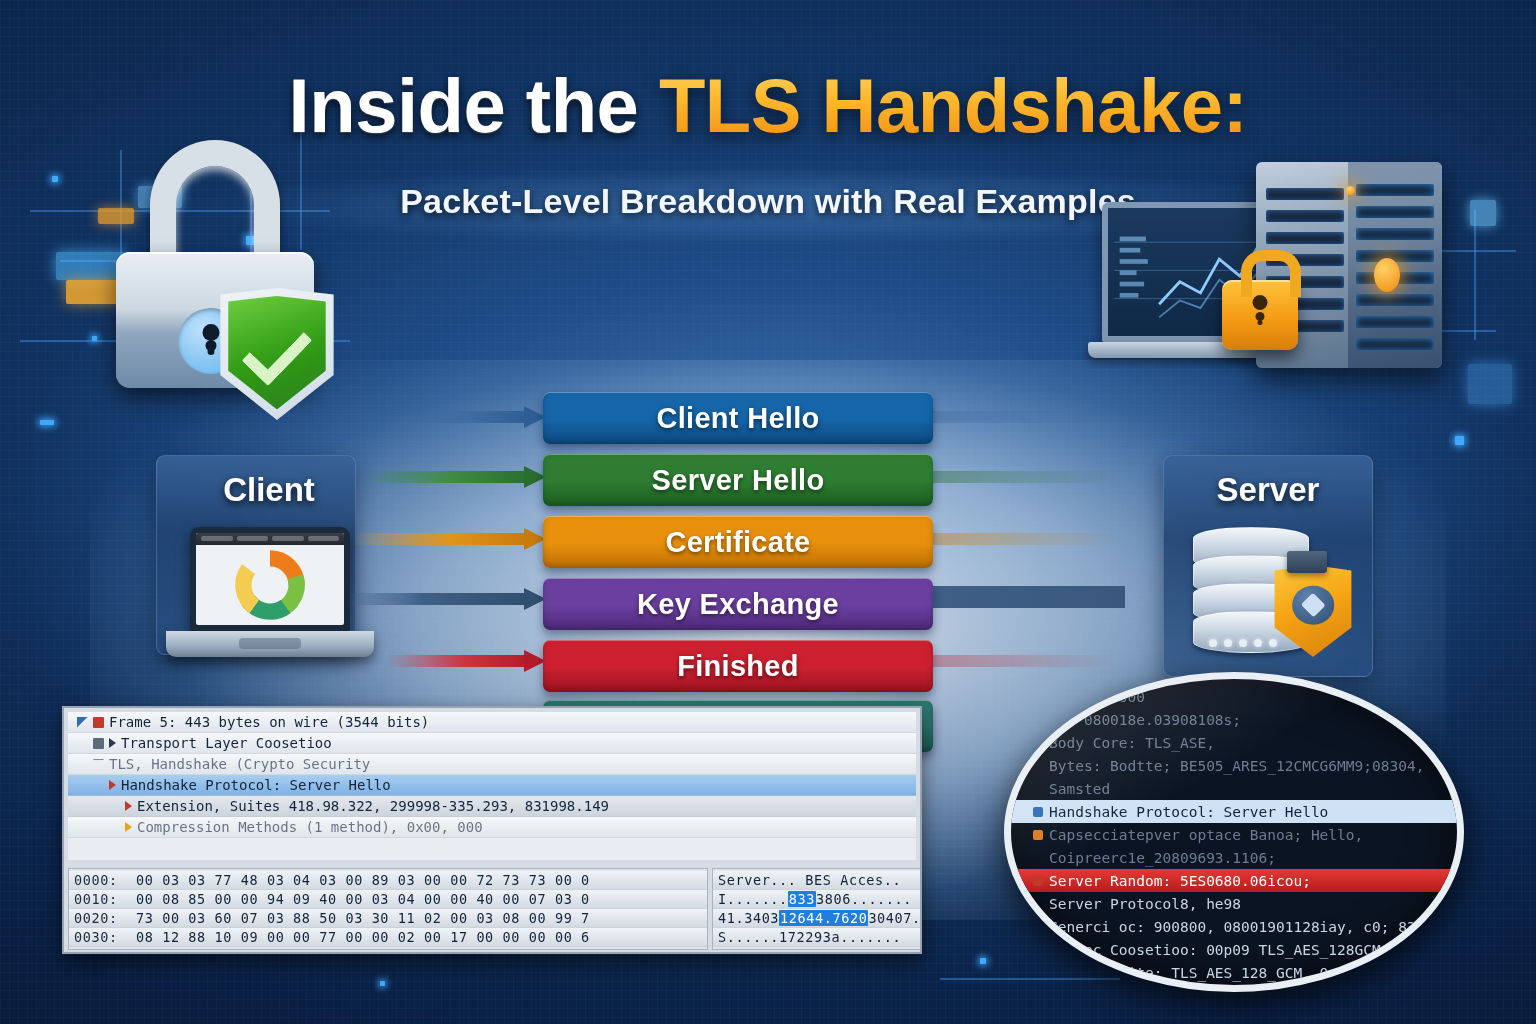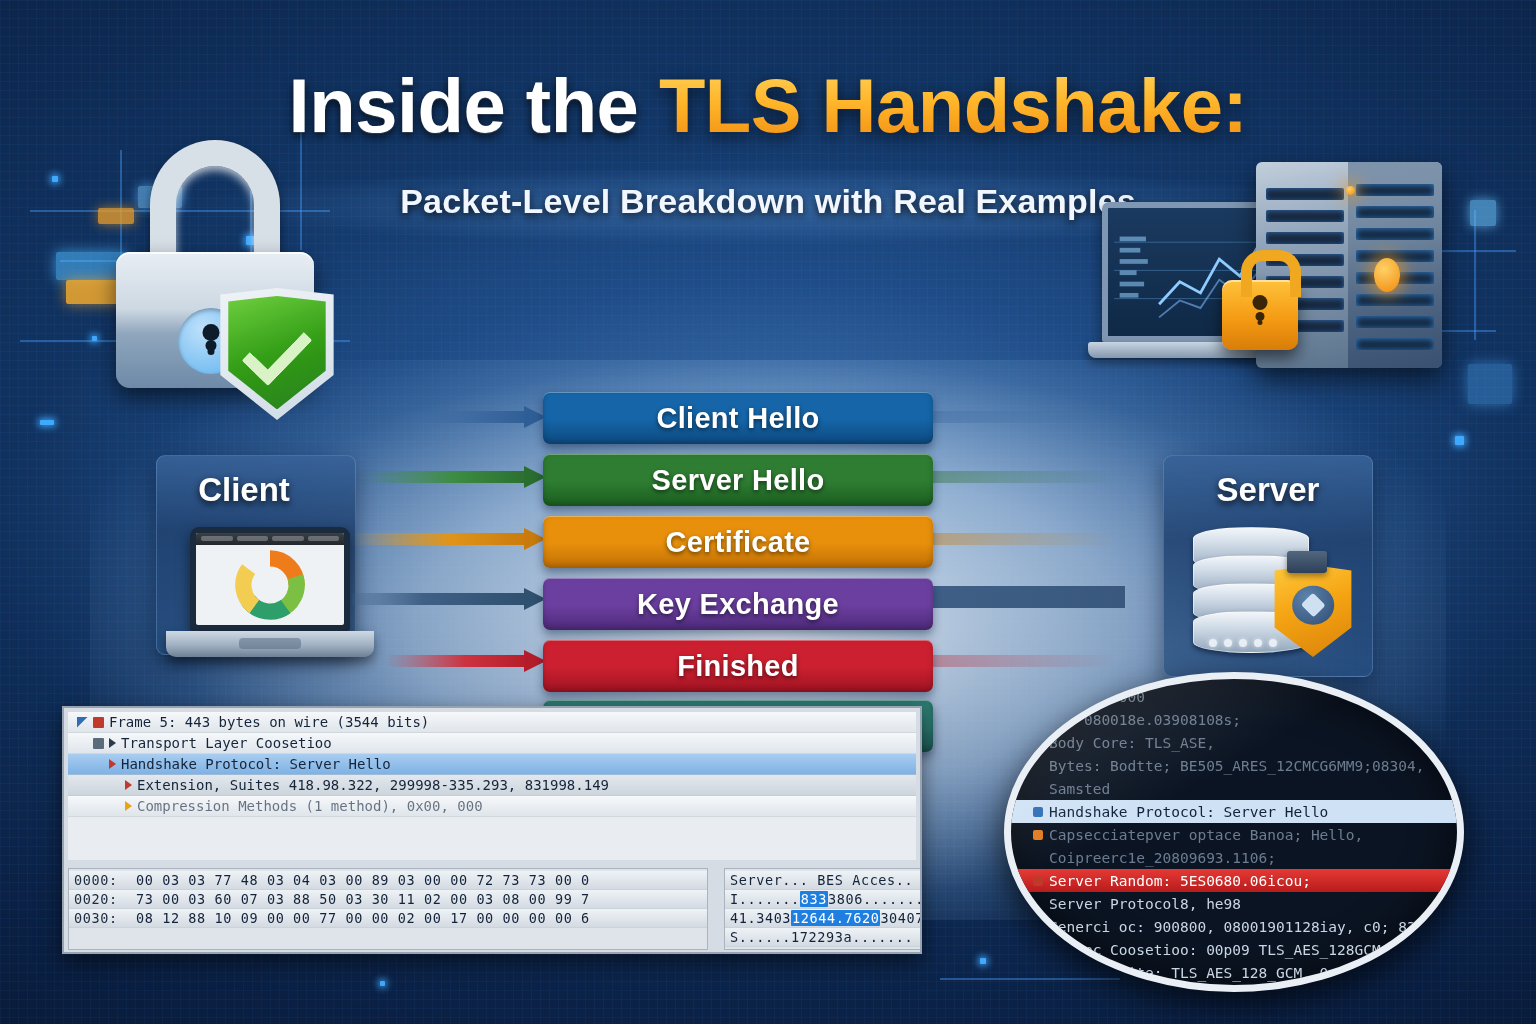--- a/index.html
+++ b/index.html
@@ -278,21 +278,21 @@
   .ws-row.blur { color:rgba(20,36,58,.62); }
   .tri { width:0;height:0;border-top:5px solid transparent;border-bottom:5px solid transparent;border-left:7px solid #2b3a4d; flex:none; }
   .tri.red { border-left-color:#c0392b; }
   .tri.amber { border-left-color:#e8a317; }
   .sq { width:11px;height:11px;flex:none;background:#2f6db5;clip-path:polygon(0 0,100% 0,0 100%); }
   .sq.r { background:#c0392b; clip-path:none; border-radius:1px; }
   .sq.g { background:#5a6b7c; clip-path:none; border-radius:1px; }
   .sq.o { background:#e9edf1; border:1px solid #7d8b99; clip-path:polygon(0 0,100% 0,50% 100%); }
   .ind { display:inline-block; }
 
-  #ws-hex { position:absolute; left:4px; top:160px; right:4px; height:82px; display:flex; gap:16px; }
+  #ws-hex { position:absolute; left:4px; top:160px; right:4px; height:82px; display:flex; gap:4px; }
   .hexcol { flex:0 0 640px; background:#dfe4ea; border:1px solid #a9b4bf; padding:2px 0; }
   .asciicol { flex:1; background:#dfe4ea; border:1px solid #a9b4bf; padding:2px 0; }
   .hexrow {
     height:19px; display:flex; align-items:center; font-size:13.5px;
     color:#13233a; white-space:nowrap; padding-left:5px; letter-spacing:.6px;
     background:linear-gradient(180deg,#eff3f7,#d3dae1);
     border-bottom:1px solid rgba(150,162,174,.4);
   }
   .hexrow .lbl { display:inline-block; width:62px; color:#1c2b40; }
   .hl { background:#1f7fe0; color:#fff; padding:0 1px; border-radius:1px; }
@@ -424,21 +424,21 @@
 
   <div class="rig-lock">
     <div class="kh"></div>
   </div>
 </div>
 
 <div id="stage"></div>
 
 <div class="endpoint" style="left:148px;top:455px;width:232px;height:215px;">
   <div class="ep-card" style="left:8px;top:0;width:200px;height:200px;"></div>
-  <div class="ep-label" style="left:0;width:192px;">Client</div>
+  <div class="ep-label" style="left:25px;width:192px;">Client</div>
 
   <div class="laptop-screen" style="left:42px;top:72px;width:160px;height:104px;">
     <div class="laptop-inner">
       <div class="laptop-bar">
           <i></i>
           <i></i>
           <i></i>
           <i></i>
         </div>
       <div style="position:relative;height:87%;">
@@ -538,20 +538,25 @@
         <span class="sq"></span>
         <span class="sq r"></span>
         <span>Frame 5: 443 bytes on wire (3544 bits)</span>
       </div>
       <div class="ws-row">
         <span class="ind" style="width:16px"></span>
         <span class="sq g"></span>
         <span class="tri"></span>
         <span>Transport Layer Coosetioo</span>
       </div>
+      <div class="ws-row blur">
+        <span class="ind" style="width:16px"></span>
+        <span class="sq o"></span>
+        <span>TLS, Handshake (Crypto Security</span>
+      </div>
       <div class="ws-row sel">
         <span class="ind" style="width:32px"></span>
         <span class="tri red"></span>
         <span>Handshake Protocol: Server Hello</span>
       </div>
       <div class="ws-row alt">
         <span class="ind" style="width:48px"></span>
         <span class="tri red"></span>
         <span>Extension, Suites 418.98.322, 299998-335.293, 831998.149</span>
       </div>
@@ -561,20 +566,24 @@
         <span>Compression Methods (1 method), 0x00, 000</span>
       </div>
     </div>
   <div id="ws-hex">
     <div class="hexcol" id="hexcol">
         <div class="hexrow">
           <span class="lbl">0000:</span>
           <span>00 03 03 77 48 03 04 03 00 89 03 00 00 72 73 73 00 0</span>
         </div>
         <div class="hexrow">
+          <span class="lbl">0010:</span>
+          <span>00 08 85 00 00 94 09 40 00 03 04 00 00 40 00 07 03 0</span>
+        </div>
+        <div class="hexrow">
           <span class="lbl">0020:</span>
           <span>73 00 03 60 07 03 88 50 03 30 11 02 00 03 08 00 99 7</span>
         </div>
         <div class="hexrow">
           <span class="lbl">0030:</span>
           <span>08 12 88 10 09 00 00 77 00 00 02 00 17 00 00 00 00 6</span>
         </div>
       </div>
     <div class="asciicol" id="asciicol">
         <div class="hexrow">

